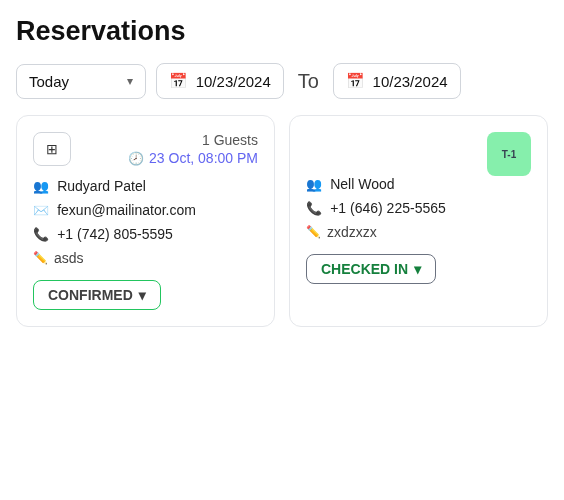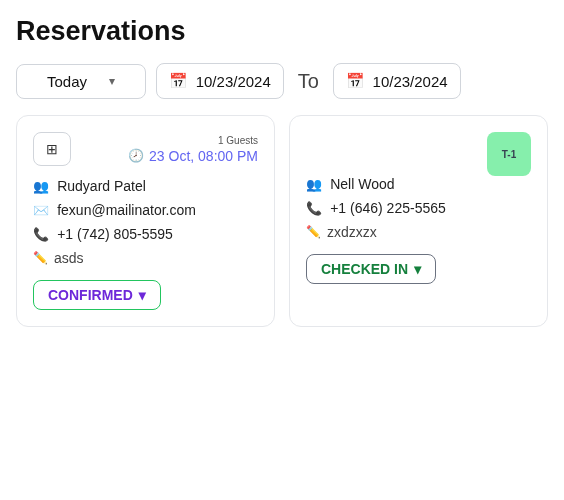--- a/index.html
+++ b/index.html
@@ -24,21 +24,21 @@
       gap: 10px;
       margin-bottom: 16px;
     }
 
     .dropdown-select {
       display: flex;
       align-items: center;
       justify-content: space-between;
       border: 1.5px solid #d1d5db;
       border-radius: 8px;
-      padding: 8px 30px;
+      padding: 8px 12px;
       min-width: 130px;
       cursor: pointer;
       background: #fff;
       font-size: 15px;
       color: #111;
     }
 
     .dropdown-select .chevron {
       margin-left: 8px;
       color: #666;
@@ -100,21 +100,21 @@
 
     .table-icon {
       font-size: 14px;
     }
 
     .guests-datetime {
       text-align: right;
     }
 
     .guests-count {
-      font-size: 10px;
+      font-size: 14px;
       color: #555;
       margin-bottom: 2px;
     }
 
     .datetime-text {
       font-size: 14px;
       color: #6366f1;
       display: flex;
       align-items: center;
       gap: 4px;
@@ -155,21 +155,21 @@
 
     .status-badge {
       display: inline-flex;
       align-items: center;
       gap: 6px;
       border: 1.5px solid #22c55e;
       border-radius: 8px;
       padding: 6px 14px;
       font-size: 14px;
       font-weight: 600;
-      color: #6d28d9;
+      color: #404040;
       background: #fff;
       cursor: pointer;
     }
 
     .status-badge.checked-in {
       border-color: #6b7280;
       color: #15803d;
     }
 
     .table-badge {

